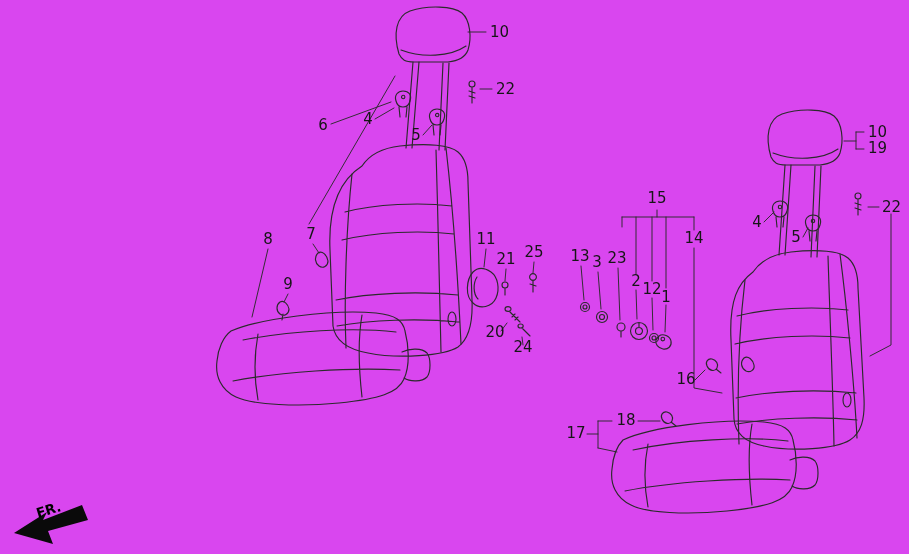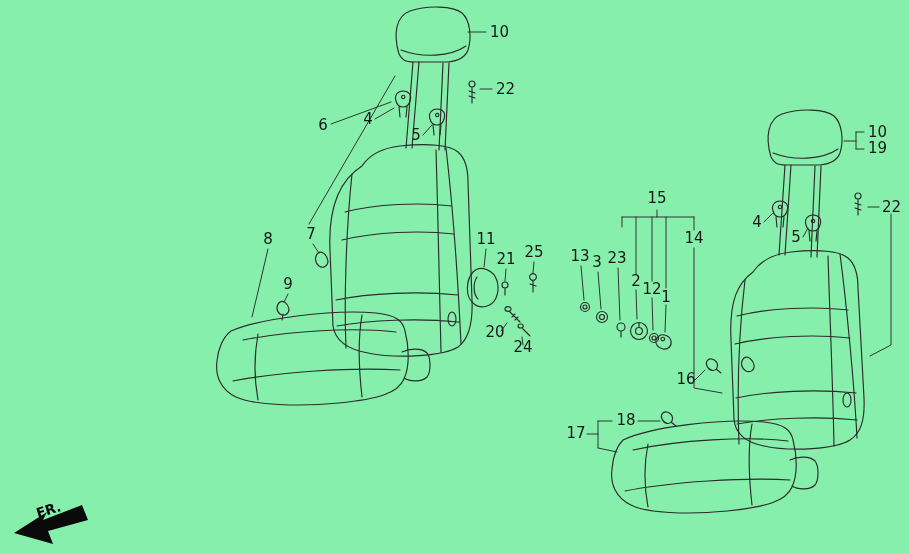--- a/index.html
+++ b/index.html
@@ -1,16 +1,16 @@
 <!DOCTYPE html>
 <html><head>
 <meta charset="utf-8">
 <style>
   html,body{margin:0;padding:0;background:#ffffff;}
-  .stage{position:relative;width:909px;height:554px;background:#86efac;overflow:hidden;}
+  .stage{position:relative;width:909px;height:554px;background:#d946ef;overflow:hidden;}
   svg{display:block;}
   .ln{fill:none;stroke:#2b2b2b;stroke-width:1.15;stroke-linecap:round;stroke-linejoin:round;}
   .ld{fill:none;stroke:#2b2b2b;stroke-width:0.95;stroke-linecap:round;stroke-linejoin:round;}
   .callout{font-family:"DejaVu Sans","Liberation Sans",sans-serif;font-size:15px;fill:#161616;}
   .fr-text{font-family:"DejaVu Sans","Liberation Sans",sans-serif;font-size:13.5px;font-weight:bold;fill:#000000;}
   .solid{fill:#0a0a0a;stroke:none;}
 </style>
 </head>
 <body>
 

